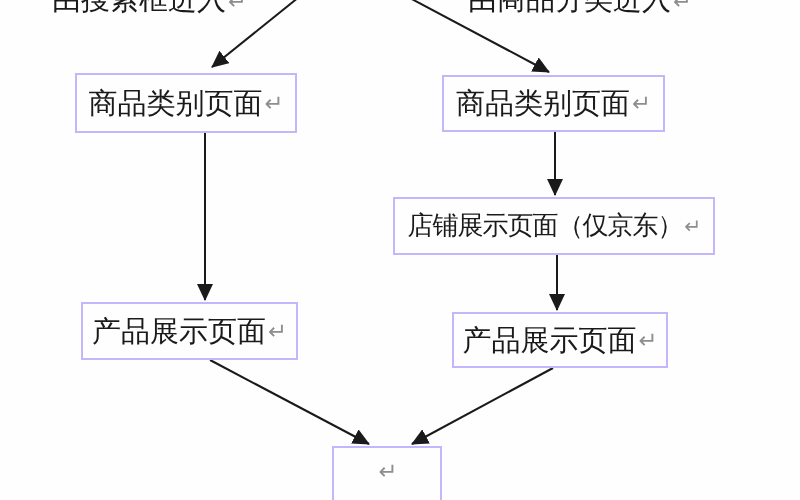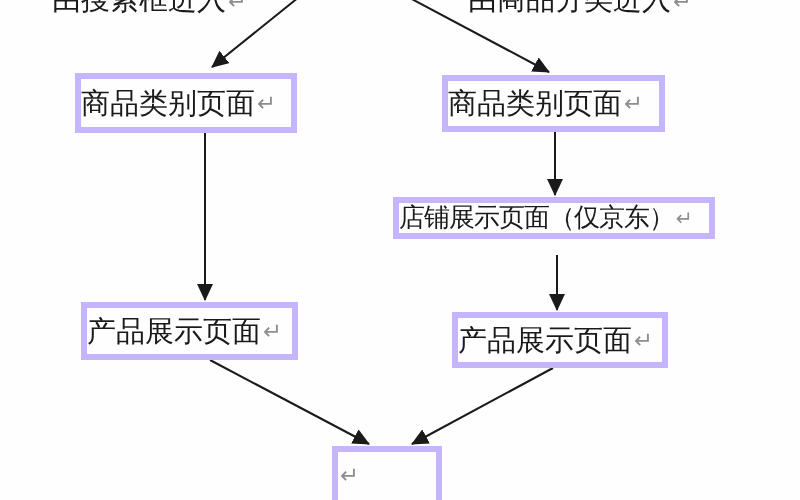--- a/index.html
+++ b/index.html
@@ -8,23 +8,23 @@
     width:800px;height:500px;
     overflow:hidden;
     background:#fefefe;
     font-family:"Liberation Serif","DejaVu Serif",serif;
     color:#1a1a1a;
   }
   .edge-layer{position:absolute;left:0;top:0;width:800px;height:500px;}
   .node{
     position:absolute;
     box-sizing:border-box;
-    border:6px solid #c4b5fd;
+    border:2px solid #c4b5fd;
     background:#fefefe;
-    display:flex;align-items:center;justify-content:flex-start;
+    display:flex;align-items:center;justify-content:center;
     white-space:nowrap;
     font-size:29px;
     line-height:1;
   }
   .node .txt{display:inline-block;}
   .edge-label{
     position:absolute;
     white-space:nowrap;
     font-size:29px;
     line-height:31px;
@@ -68,21 +68,21 @@
   <div class="node" style="left:75px;top:73px;width:222px;height:60px;">
     <span class="txt">商品类别页面</span>
       <span class="pmark">↵</span>
   </div>
 
   <div class="node" style="left:442px;top:75px;width:223px;height:57px;">
     <span class="txt">商品类别页面</span>
       <span class="pmark">↵</span>
   </div>
 
-  <div class="node node-shop" style="left:393px;top:197px;width:322px;height:42px;">
+  <div class="node node-shop" style="left:393px;top:197px;width:322px;height:58px;">
     <span class="txt">店铺展示页面（仅京东）</span>
       <span class="pmark">↵</span>
   </div>
 
   <div class="node" style="left:81px;top:302px;width:217px;height:58px;">
     <span class="txt">产品展示页面</span>
       <span class="pmark">↵</span>
   </div>
 
   <div class="node" style="left:452px;top:312px;width:216px;height:56px;">

